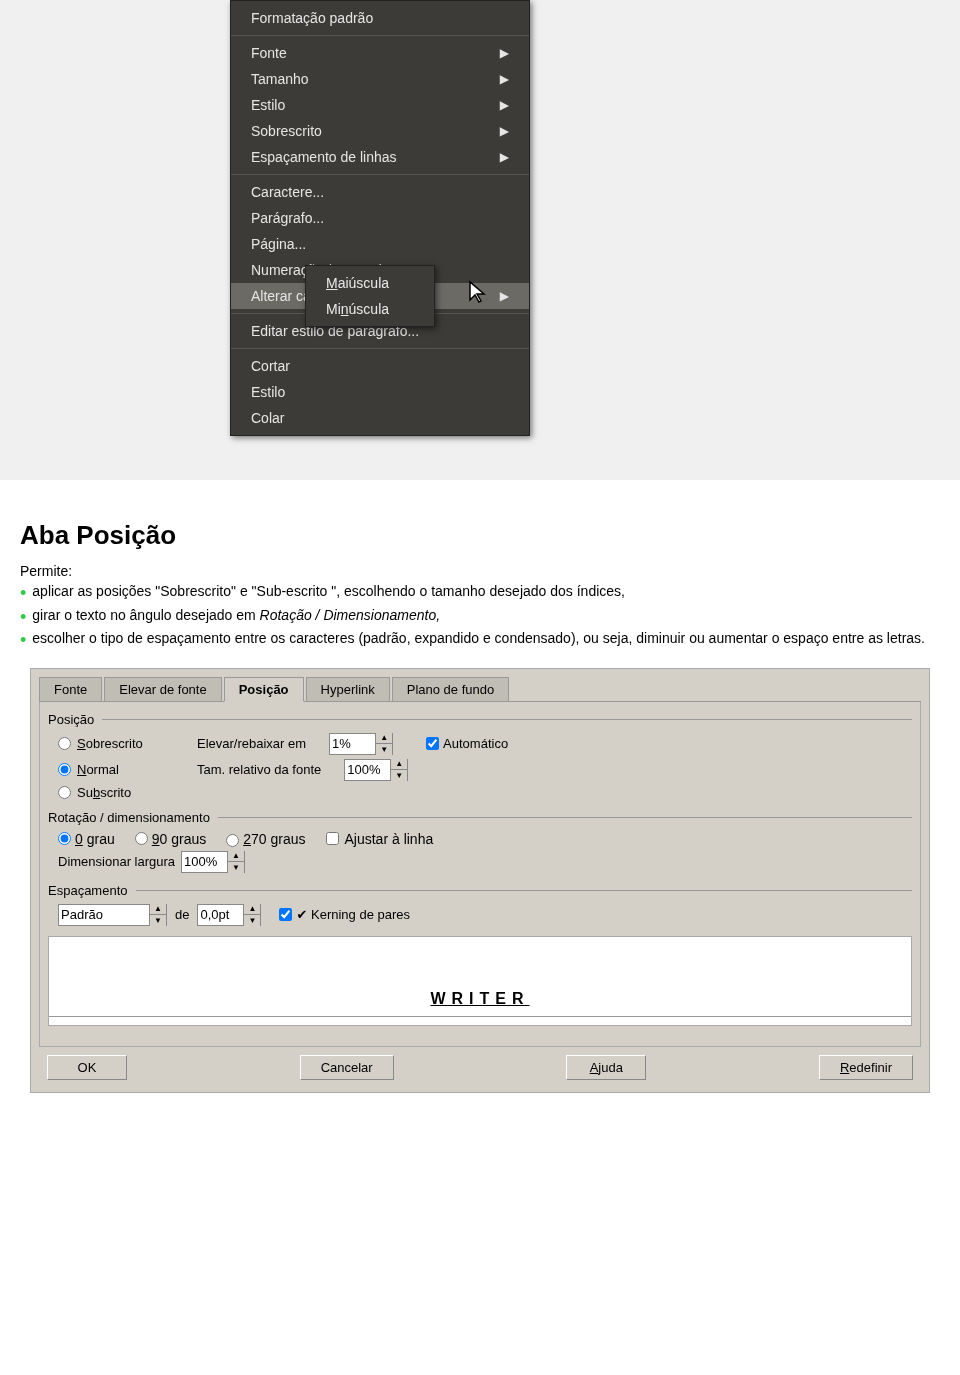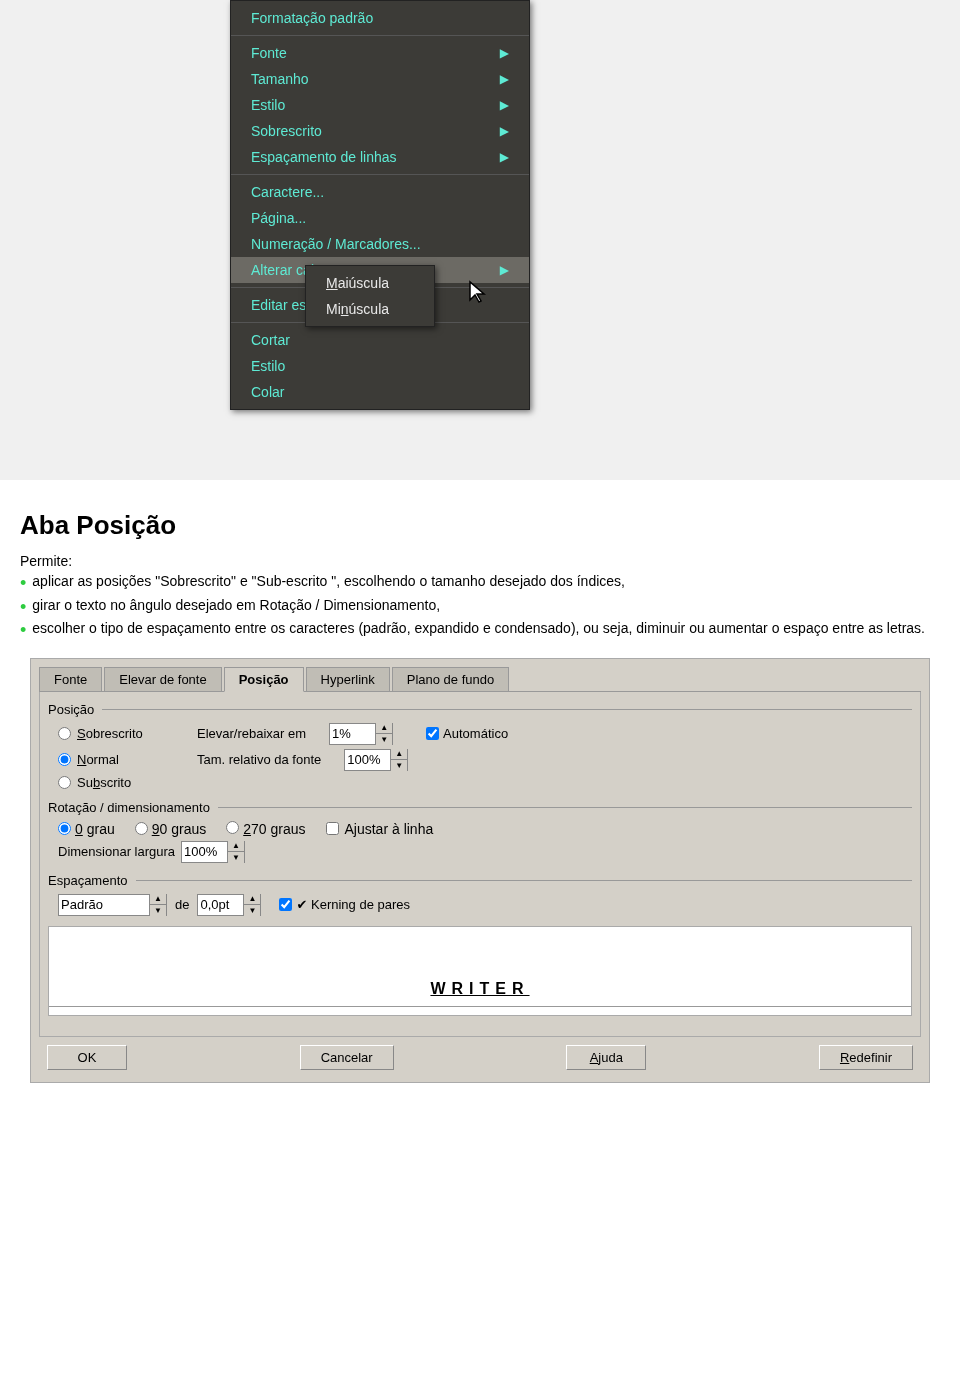--- a/index.html
+++ b/index.html
@@ -19,21 +19,21 @@
       width: 960px;
       height: 480px;
       background: #f0f0f0;
     }
 
     .context-menu {
       position: absolute;
       left: 230px;
       top: 0;
       background: #3c3b37;
-      color: #5eead4;
+      color: #e5e5e5;
       min-width: 300px;
       padding: 4px 0;
       border: 1px solid #222;
       box-shadow: 2px 2px 6px rgba(0,0,0,0.5);
       font-size: 14px;
       z-index: 10;
     }
 
     .menu-item {
       padding: 5px 20px;
@@ -93,21 +93,21 @@
 
     
     .content-area {
       padding: 20px 20px;
     }
 
     .section-title {
       font-size: 26px;
       font-weight: bold;
       margin-bottom: 12px;
-      margin-top: 10px;
+      margin-top: 20px;
     }
 
     .section-intro {
       margin-bottom: 4px;
       font-size: 14px;
     }
 
     .bullet-list {
       margin-bottom: 16px;
     }
@@ -121,20 +121,21 @@
 
     .bullet-dot {
       color: #2ecc40;
       font-size: 18px;
       margin-right: 6px;
       line-height: 1.2;
       flex-shrink: 0;
     }
 
     .italic-text {
+      font-style: italic;
     }
 
     
     .dialog {
       border: 1px solid #aaa;
       background: #d4d0c8;
       margin: 0 10px;
       padding: 8px;
     }
 
@@ -385,20 +386,23 @@
     <div class="menu-item">
       <span>Espaçamento de linhas</span>
       <span class="arrow">▶</span>
     </div>
     <div class="menu-separator"></div>
 
     <div class="menu-item">
       <span>Caractere...</span>
     </div>
 
+    <div class="menu-item">
+      <span>Parágrafo...</span>
+    </div>
 
     <div class="menu-item">
       <span>Página...</span>
     </div>
 
     <div class="menu-item">
       <span>Numeração / Marcadores...</span>
     </div>
 
     <div class="menu-item highlighted">
@@ -535,21 +539,21 @@
             <div style="display:flex;align-items:center;gap:4px;">
               <input type="radio" name="rotacao" id="r0" checked="" style="">
               <label for="r0"><span class="underline-char">0</span> grau</label>
             </div>
 
             <div style="display:flex;align-items:center;gap:4px;">
               <input type="radio" name="rotacao" id="r90" style="">
               <label for="r90"><span class="underline-char">9</span>0 graus</label>
             </div>
 
-            <div style="display:flex;align-items:flex-start;gap:4px;">
+            <div style="display:flex;align-items:flex-end;gap:4px;">
               <input type="radio" name="rotacao" id="r270" style="">
               <label for="r270"><span class="underline-char">2</span>70 graus</label>
             </div>
 
             <div class="adjust-row">
               <input type="checkbox" id="ajustar" style="">
               <label for="ajustar">Ajustar à linha</label>
             </div>
           </div>
 

